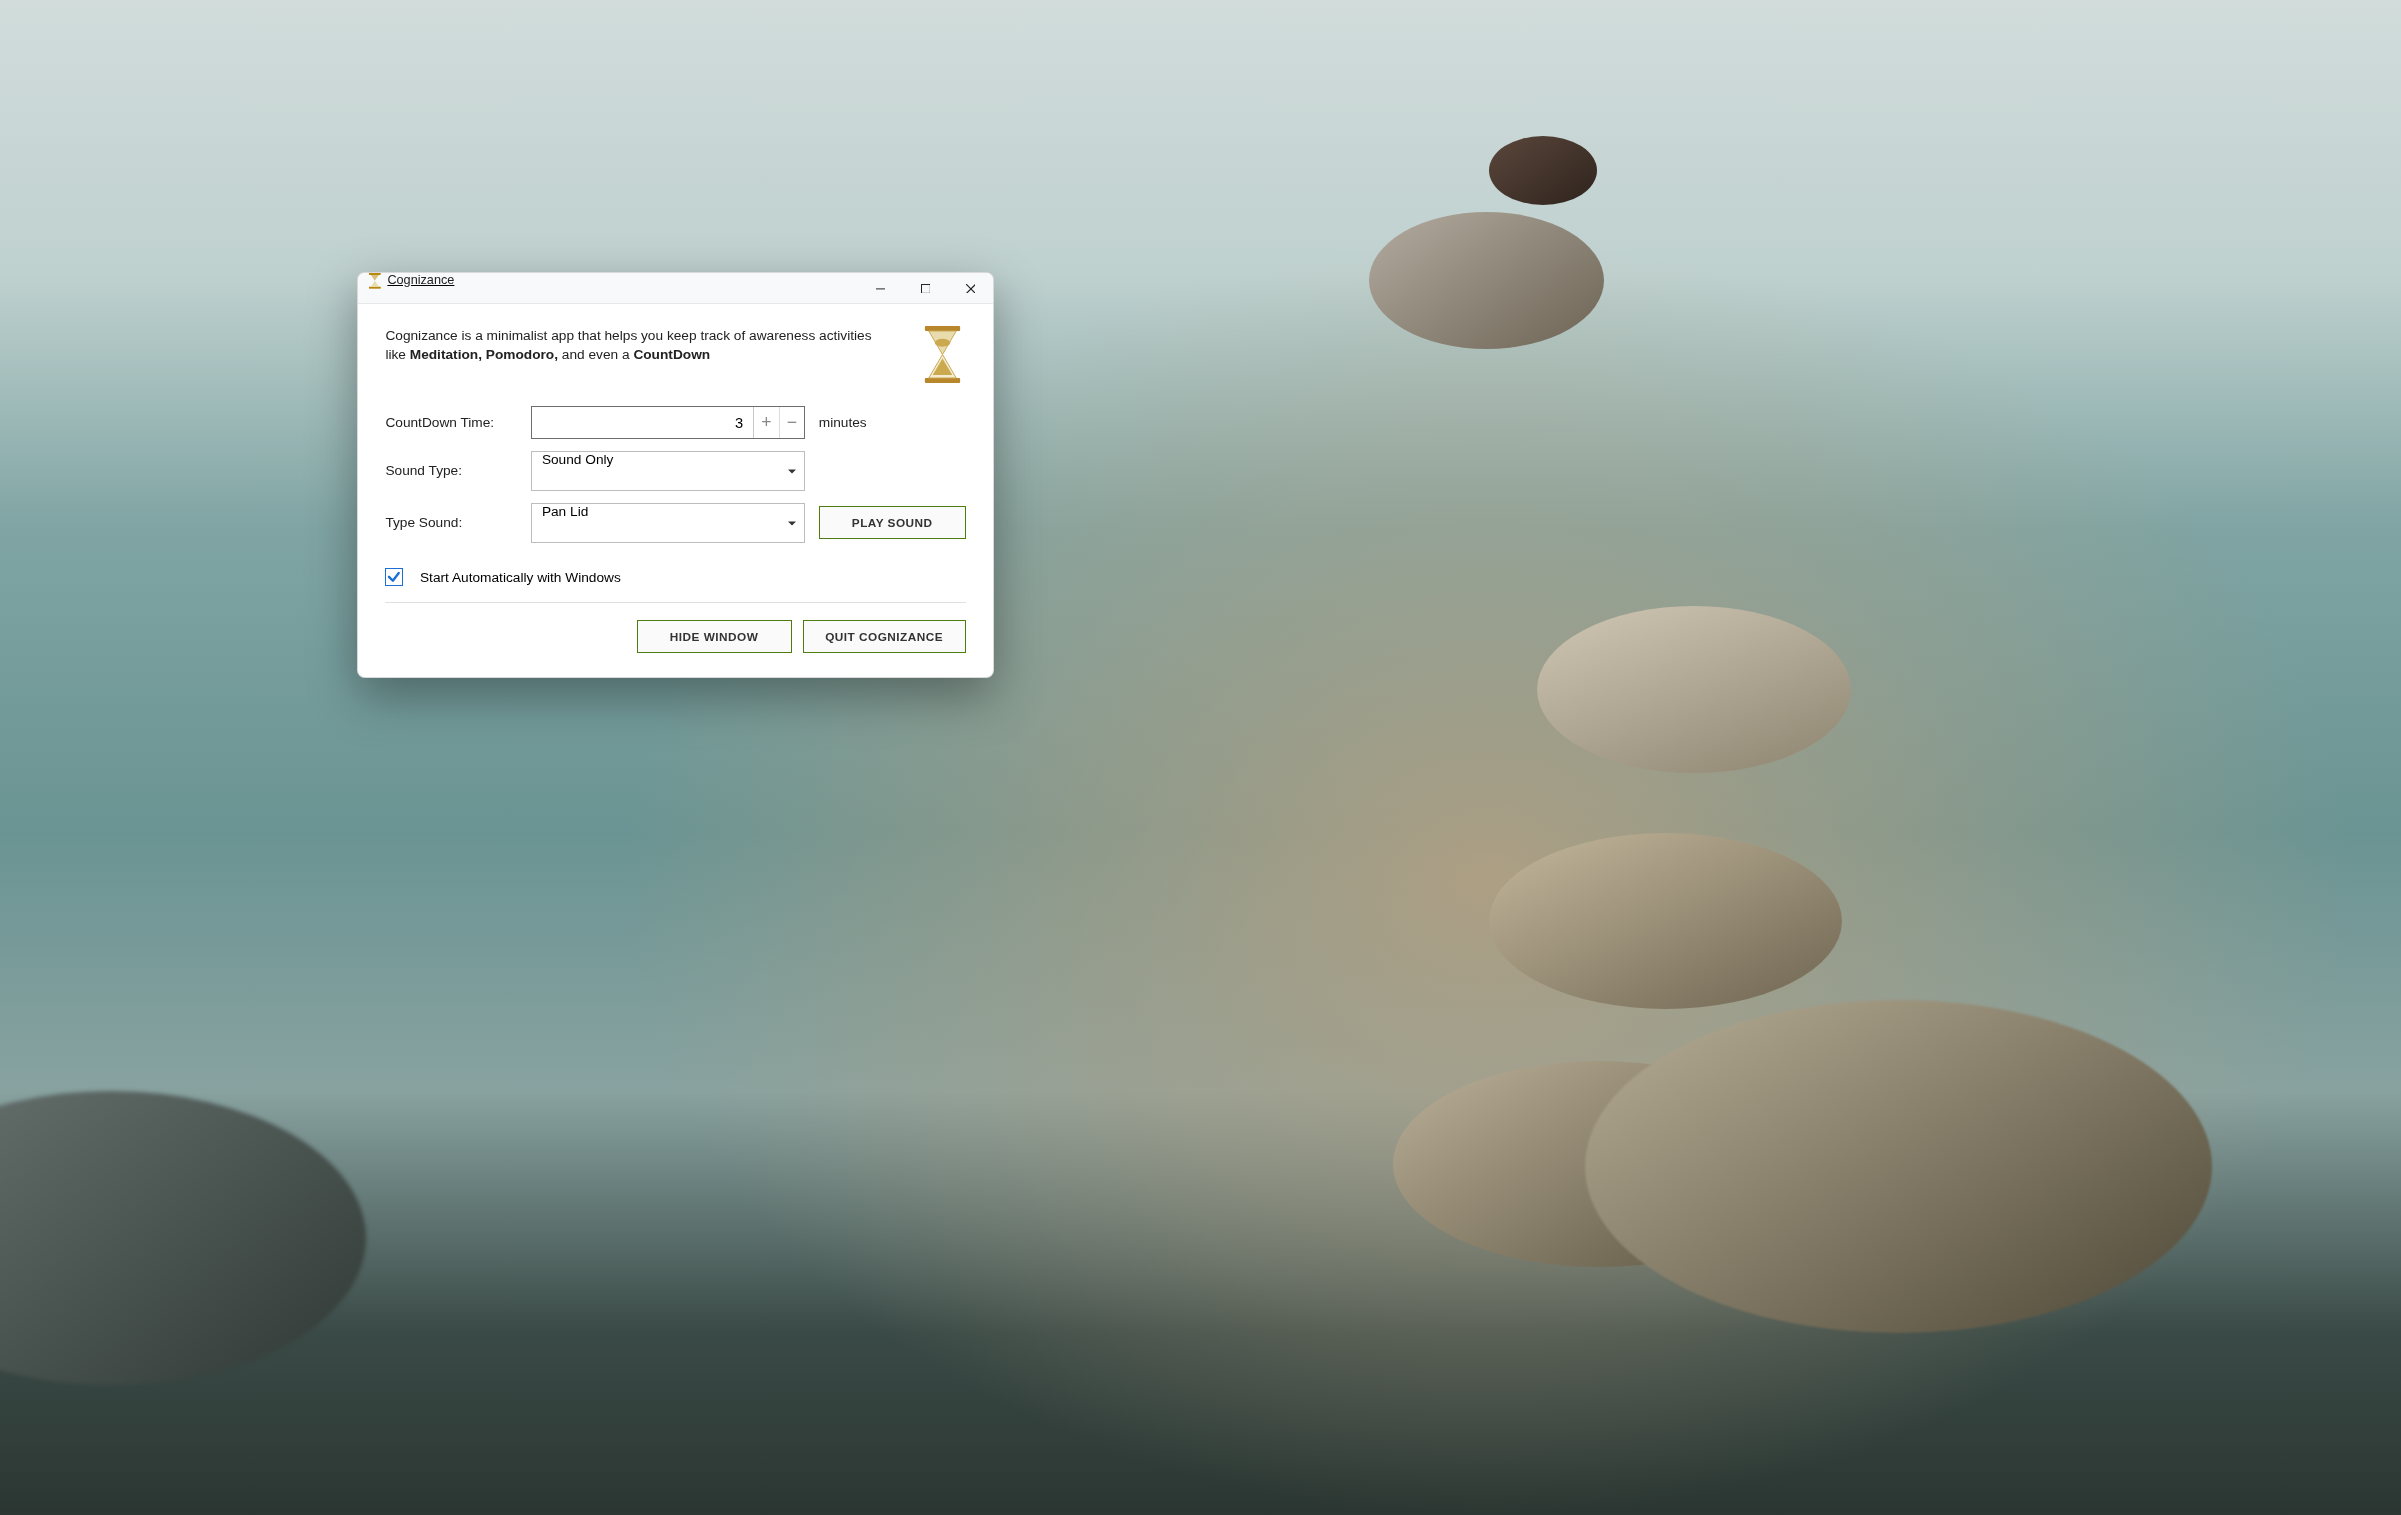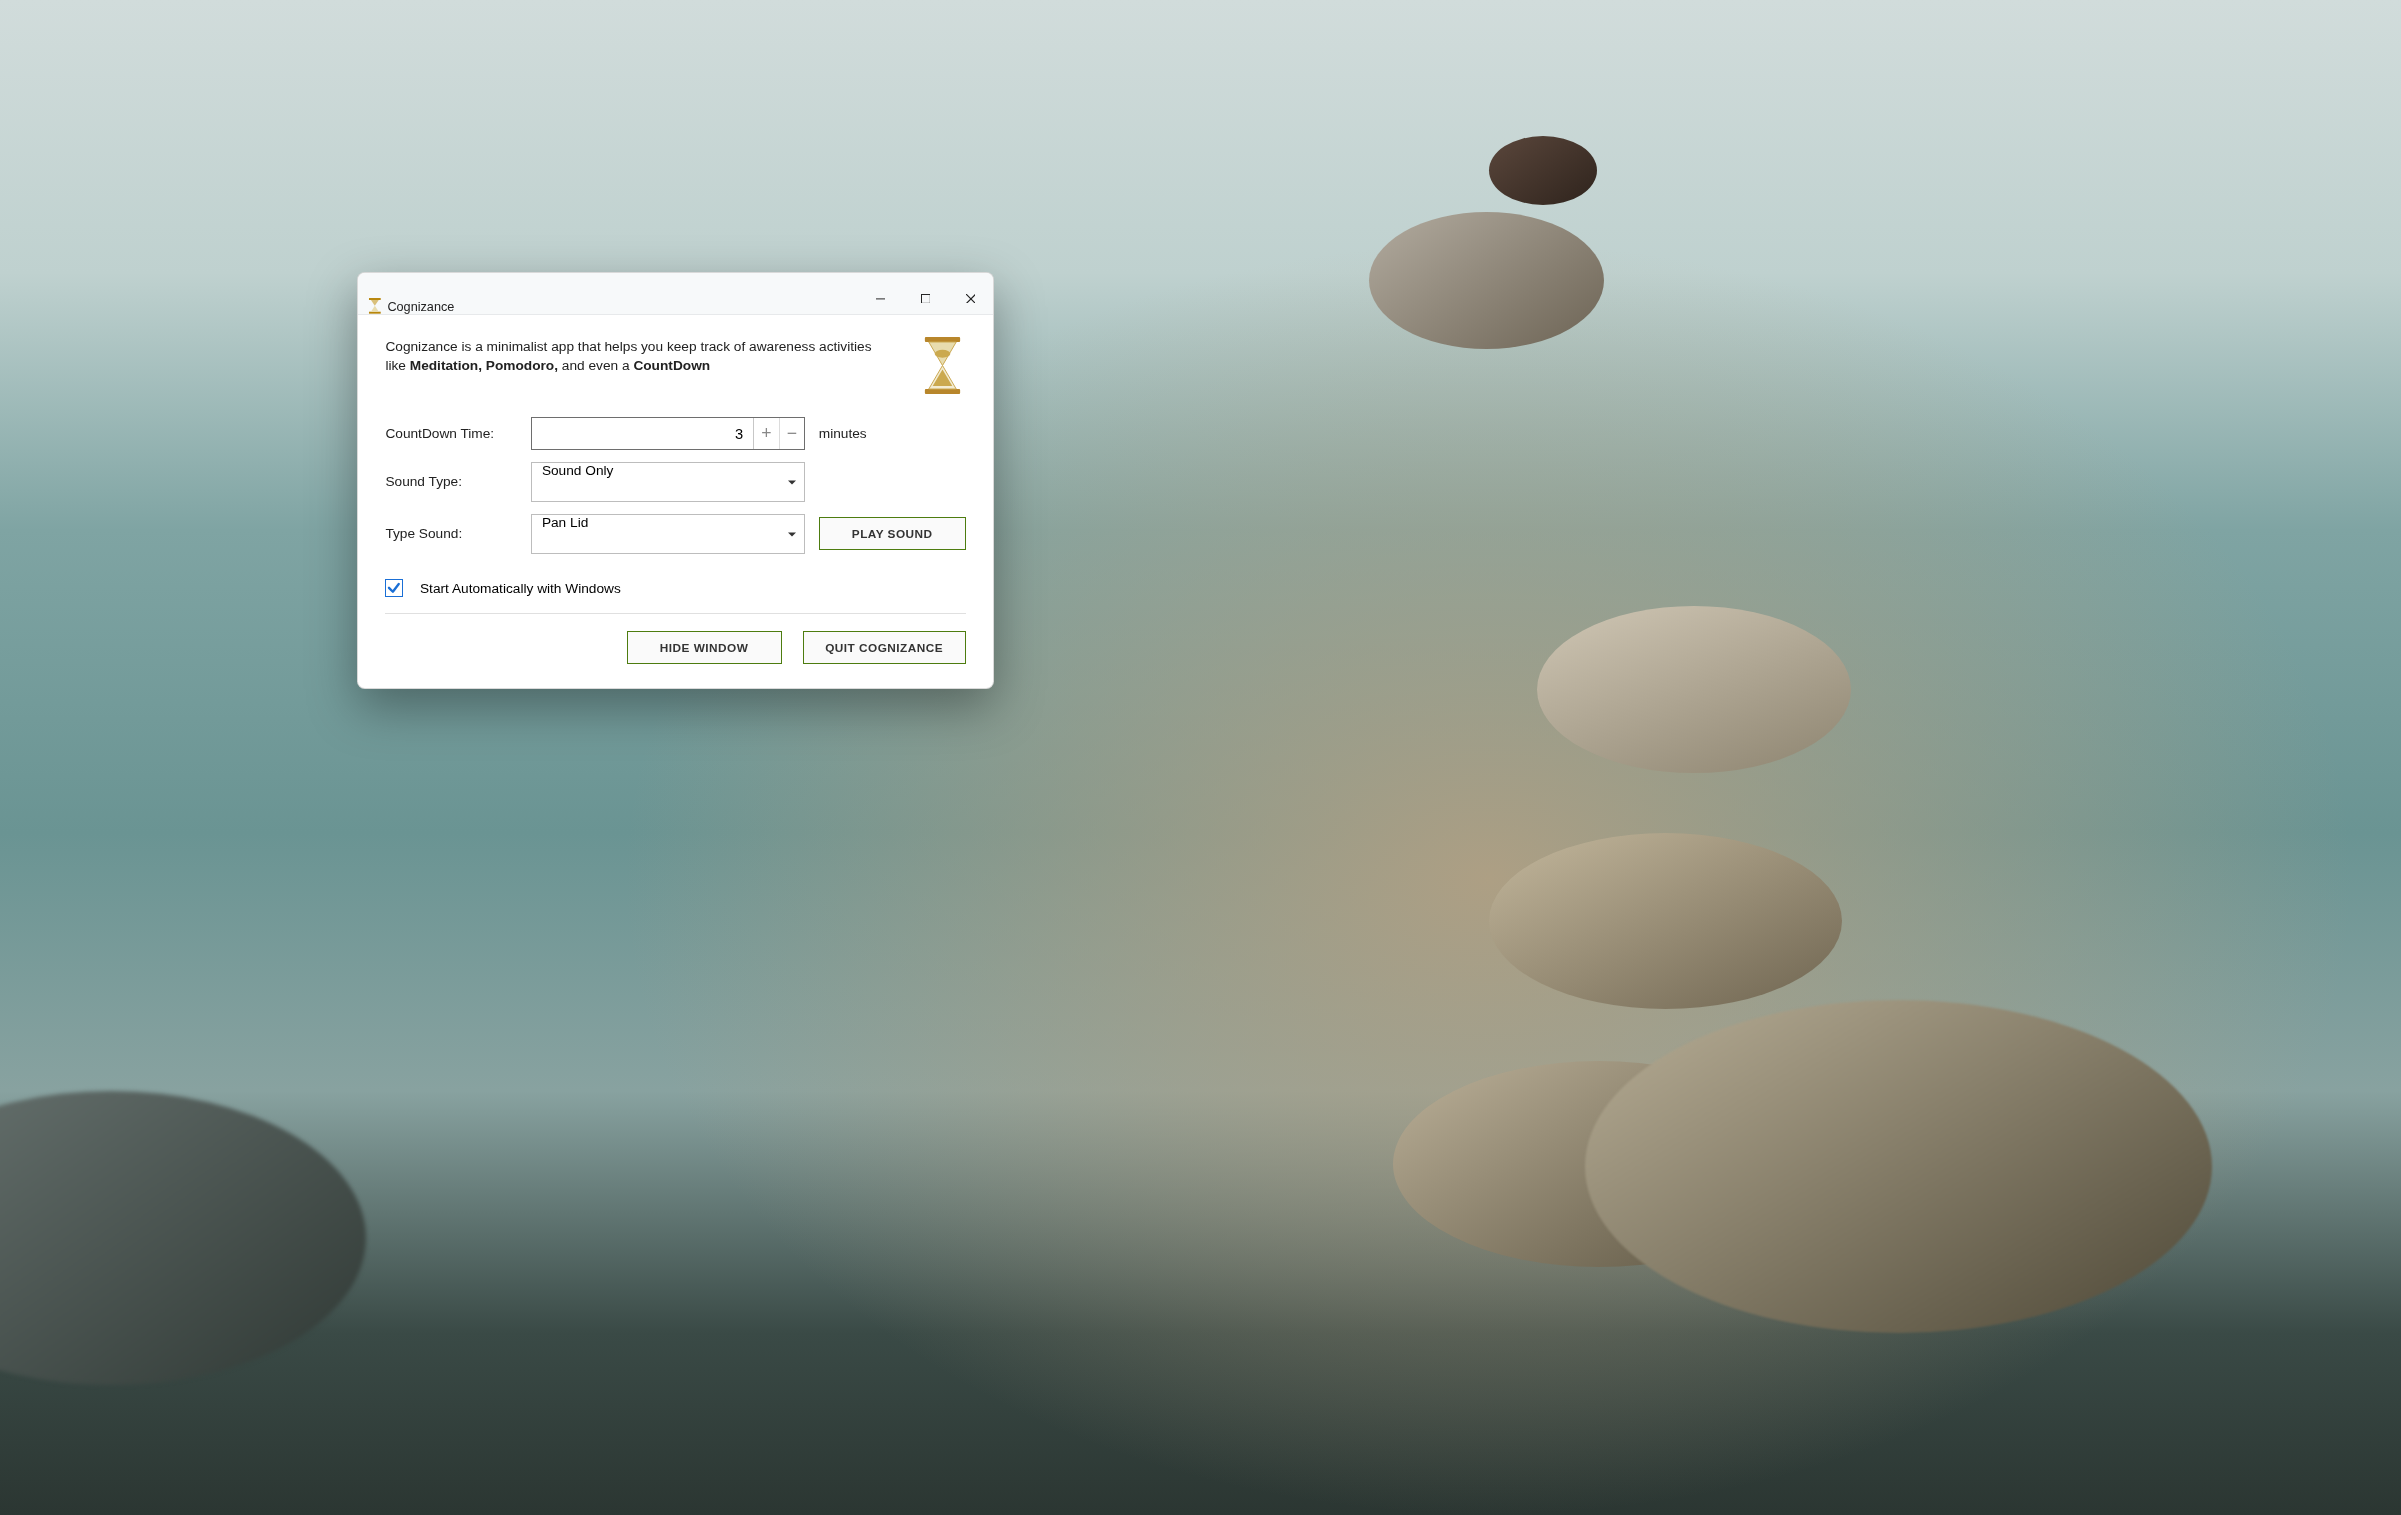--- a/index.html
+++ b/index.html
@@ -38,26 +38,27 @@
       position: absolute;
       left: 357px; top: 272px;
       width: 637px;
       background: #ffffff;
       border: 1px solid rgba(0,0,0,0.15);
       border-radius: 7.8px;
       box-shadow: 0 17.6px 49px rgba(0,0,0,0.35);
       overflow: hidden;
     }
     .titlebar {
-      height: 42px;
+      height: 31px;
       display: flex;
-      align-items: flex-end;
+      align-items: flex-start;
       background: #f7f9fa;
       border-bottom: 1px solid #e7e9eb;
       user-select: none;
+      text-decoration: underline;
     }
     .titlebar .app-icon { margin: 0 5.9px 0 9.8px; display:flex; align-items:center;}
     .titlebar .title { font-size: 12.7px; color: #222; flex: 0 0 auto; }
     .titlebar .spacer { flex: 1; }
     .win-btn {
       width: 45px; height: 31px;
       display: flex; align-items: center; justify-content: center;
       color: #222; font-size: 11.8px;
     }
 
@@ -115,21 +116,21 @@
     .checkbox {
       width: 17.6px; height: 17.6px;
       border: 1px solid #1a6fd6; background:#fff;
       display:flex; align-items:center; justify-content:center;
       color:#1a6fd6; font-size:13.7px; font-weight:700;
     }
     .checkbox svg { display:block; }
 
     hr.sep { border:none; border-top:1px solid #e0e0e0; margin: 15.7px 0 17.6px; }
 
-    .footer { display:flex; justify-content:flex-end; gap:21px; }
+    .footer { display:flex; justify-content:flex-end; gap:11px; }
 
   </style>
 </head>
 <body>
 
 <div class="rock r0"></div>
 <div class="rock r1"></div>
 <div class="rock r2"></div>
 <div class="rock r3"></div>
 <div class="rock r4"></div>

